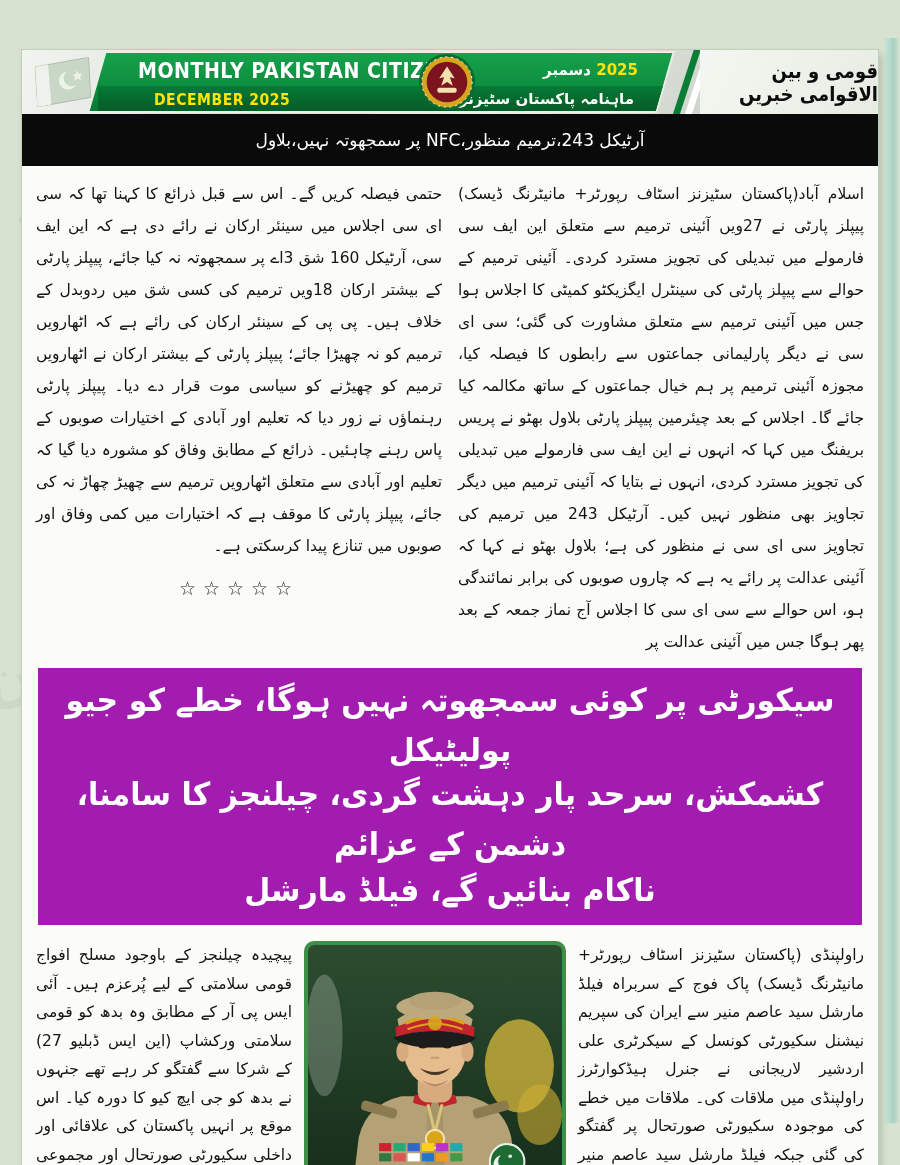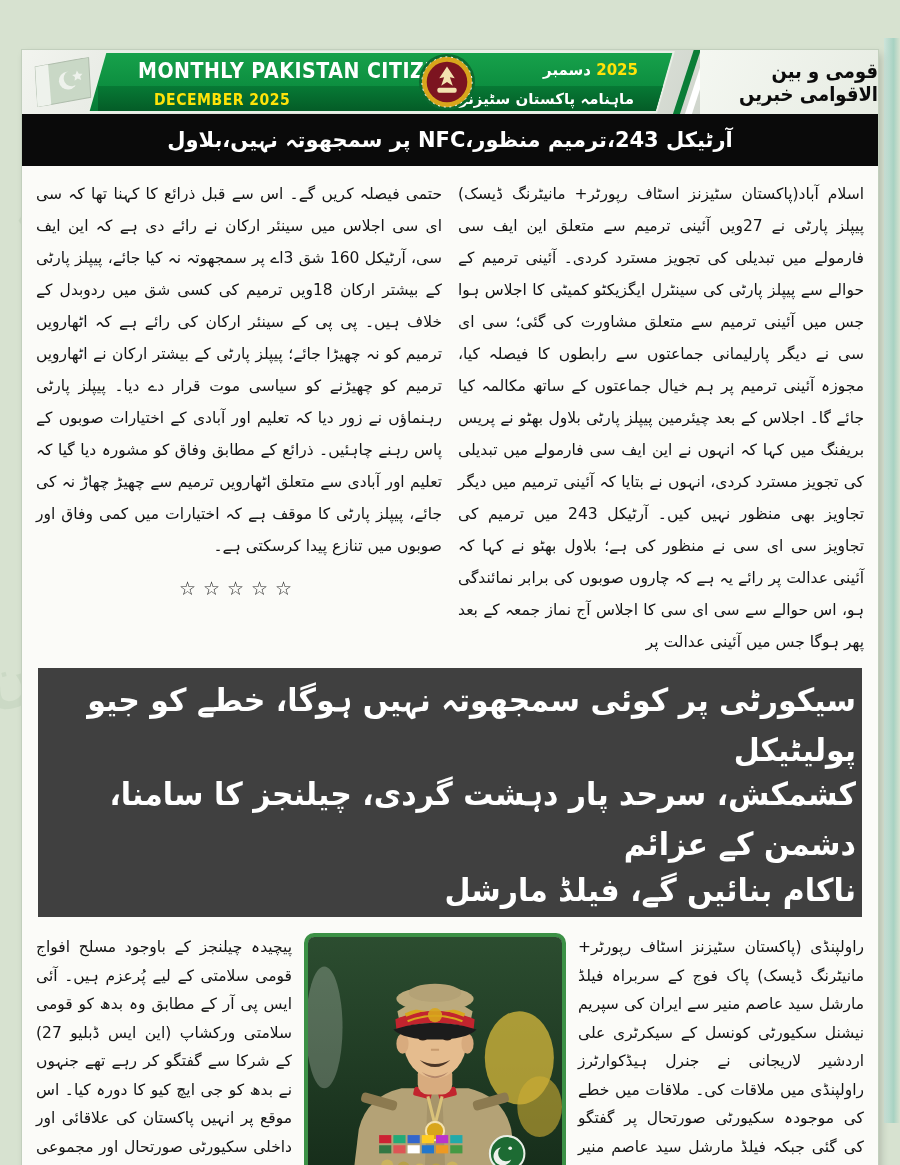--- a/index.html
+++ b/index.html
@@ -41,27 +41,27 @@
     display:flex; align-items:center; justify-content:center; }
   .callig-panel .txt { direction:rtl; font-weight:700; font-size:18px; color:#0c0c0c; transform:scaleY(1.12); }
   .slash { position:absolute; top:-4px; width:7px; height:74px; transform:skewX(-18deg); }
   .slash.s1 { right:176px; background:#fff; }
   .slash.s2 { right:188px; background:#0a7d36; }
 
   
   .content { background:#fbfbf8; }
 
   .headline-bar { height:52px; background:#0a0a0a; display:flex; align-items:center; justify-content:center; }
-  .headline-bar .txt { direction:rtl; color:#fff; font-weight:700; font-size:21px; }
+  .headline-bar .txt { direction:rtl; color:#fff; font-weight:400; font-size:17px; }
 
   .article1 { direction:rtl; display:flex; gap:16px; padding:12px 14px 4px; }
   .article1 .col { width:50%; text-align:justify; font-size:15.5px; line-height:32px; }
   .stars { text-align:center; font-size:19px; letter-spacing:7px; margin-top:10px; color:#222; }
 
-  .banner2 { background:#404040; margin:6px 16px 10px; padding:10px 6px 4px; text-align:right; }
+  .banner2 { background:#a21caf; margin:6px 16px 10px; padding:10px 6px 12px; text-align:center; }
   .banner2 .ln { direction:rtl; color:#fff; font-weight:700; font-size:30px; line-height:47px; transform:scaleY(1.05); }
 
   .article2 { direction:rtl; display:grid; grid-template-columns:286px 262px 1fr;
     gap:8px 12px; padding:6px 14px 10px; }
   .a2-right { grid-column:1; grid-row:1 / 3; text-align:justify; font-size:15.5px; line-height:28.5px; }
   .photo-cell { grid-column:2; grid-row:1; }
   .a2-left  { grid-column:3; grid-row:1; text-align:justify; font-size:15.5px; line-height:28.5px; }
 
   .photo-frame { height:266px; border-radius:10px; background:#16301d;
     border:4px solid #3c9146; box-shadow:inset 0 0 0 2px #fff; overflow:hidden; }

